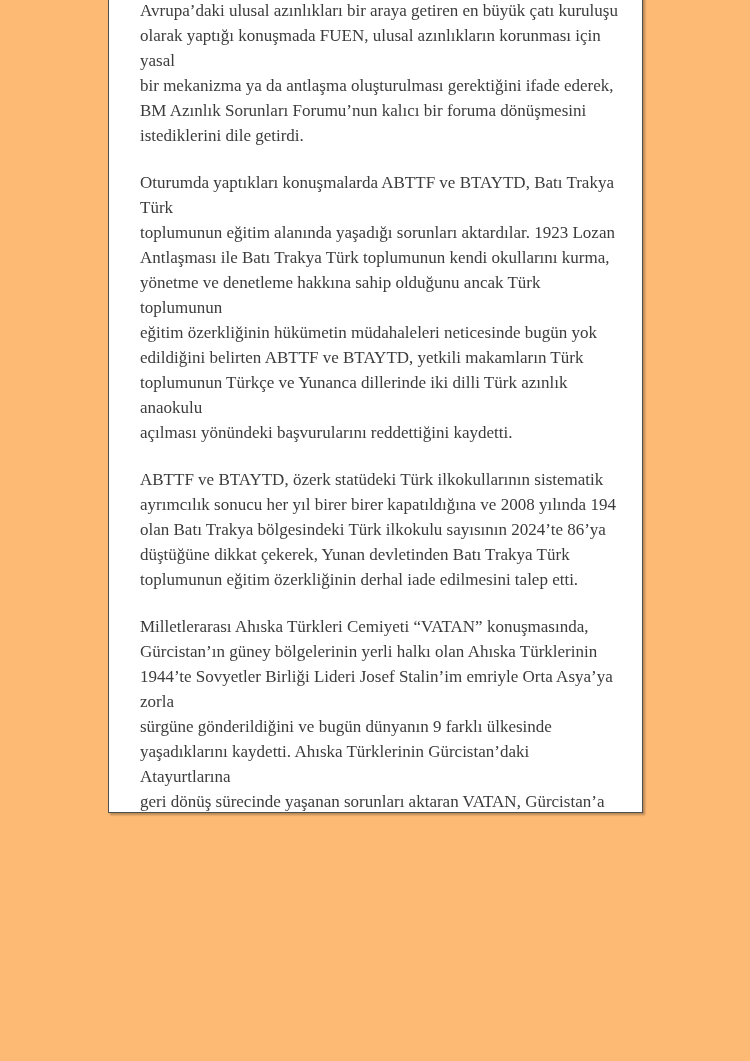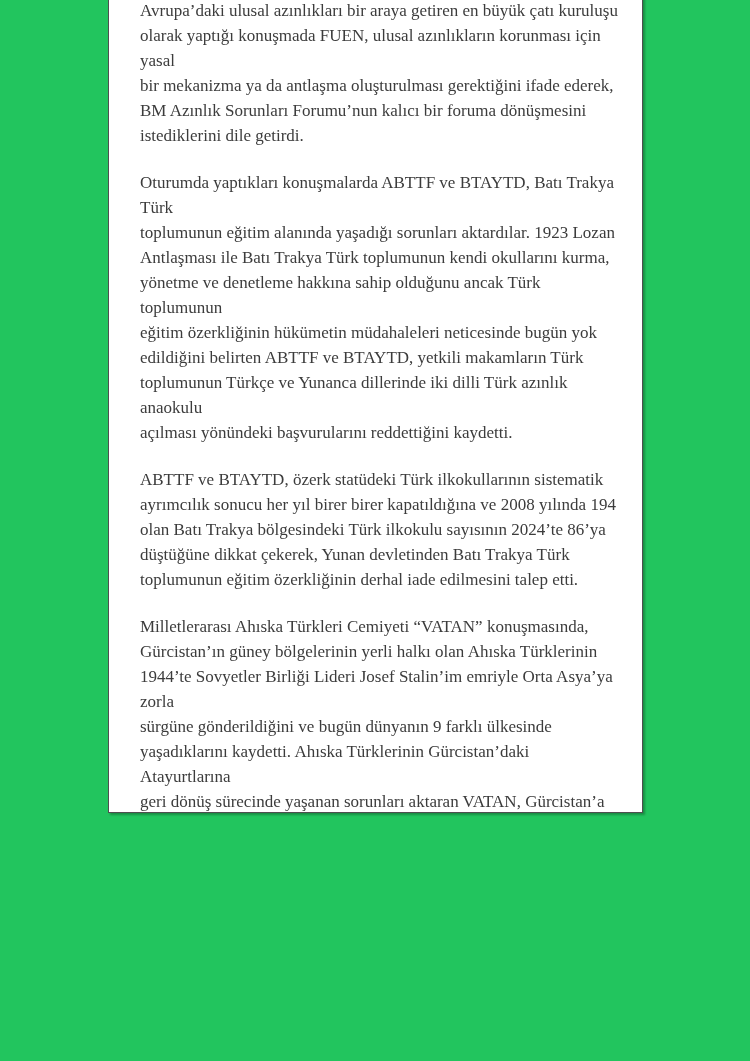--- a/index.html
+++ b/index.html
@@ -7,21 +7,21 @@
     padding: 0;
     background: #ffffff;
     width: 750px;
     height: 1061px;
     overflow: hidden;
   }
   .page {
     position: relative;
     width: 750px;
     height: 1061px;
-    background: #22c55e;
+    background: #fdba74;
   }
   .article-box {
     position: absolute;
     left: 108px;
     top: -6px;
     width: 535px;
     height: 819px;
     box-sizing: border-box;
     background: #ffffff;
     border: 1px solid #4f4f4f;

